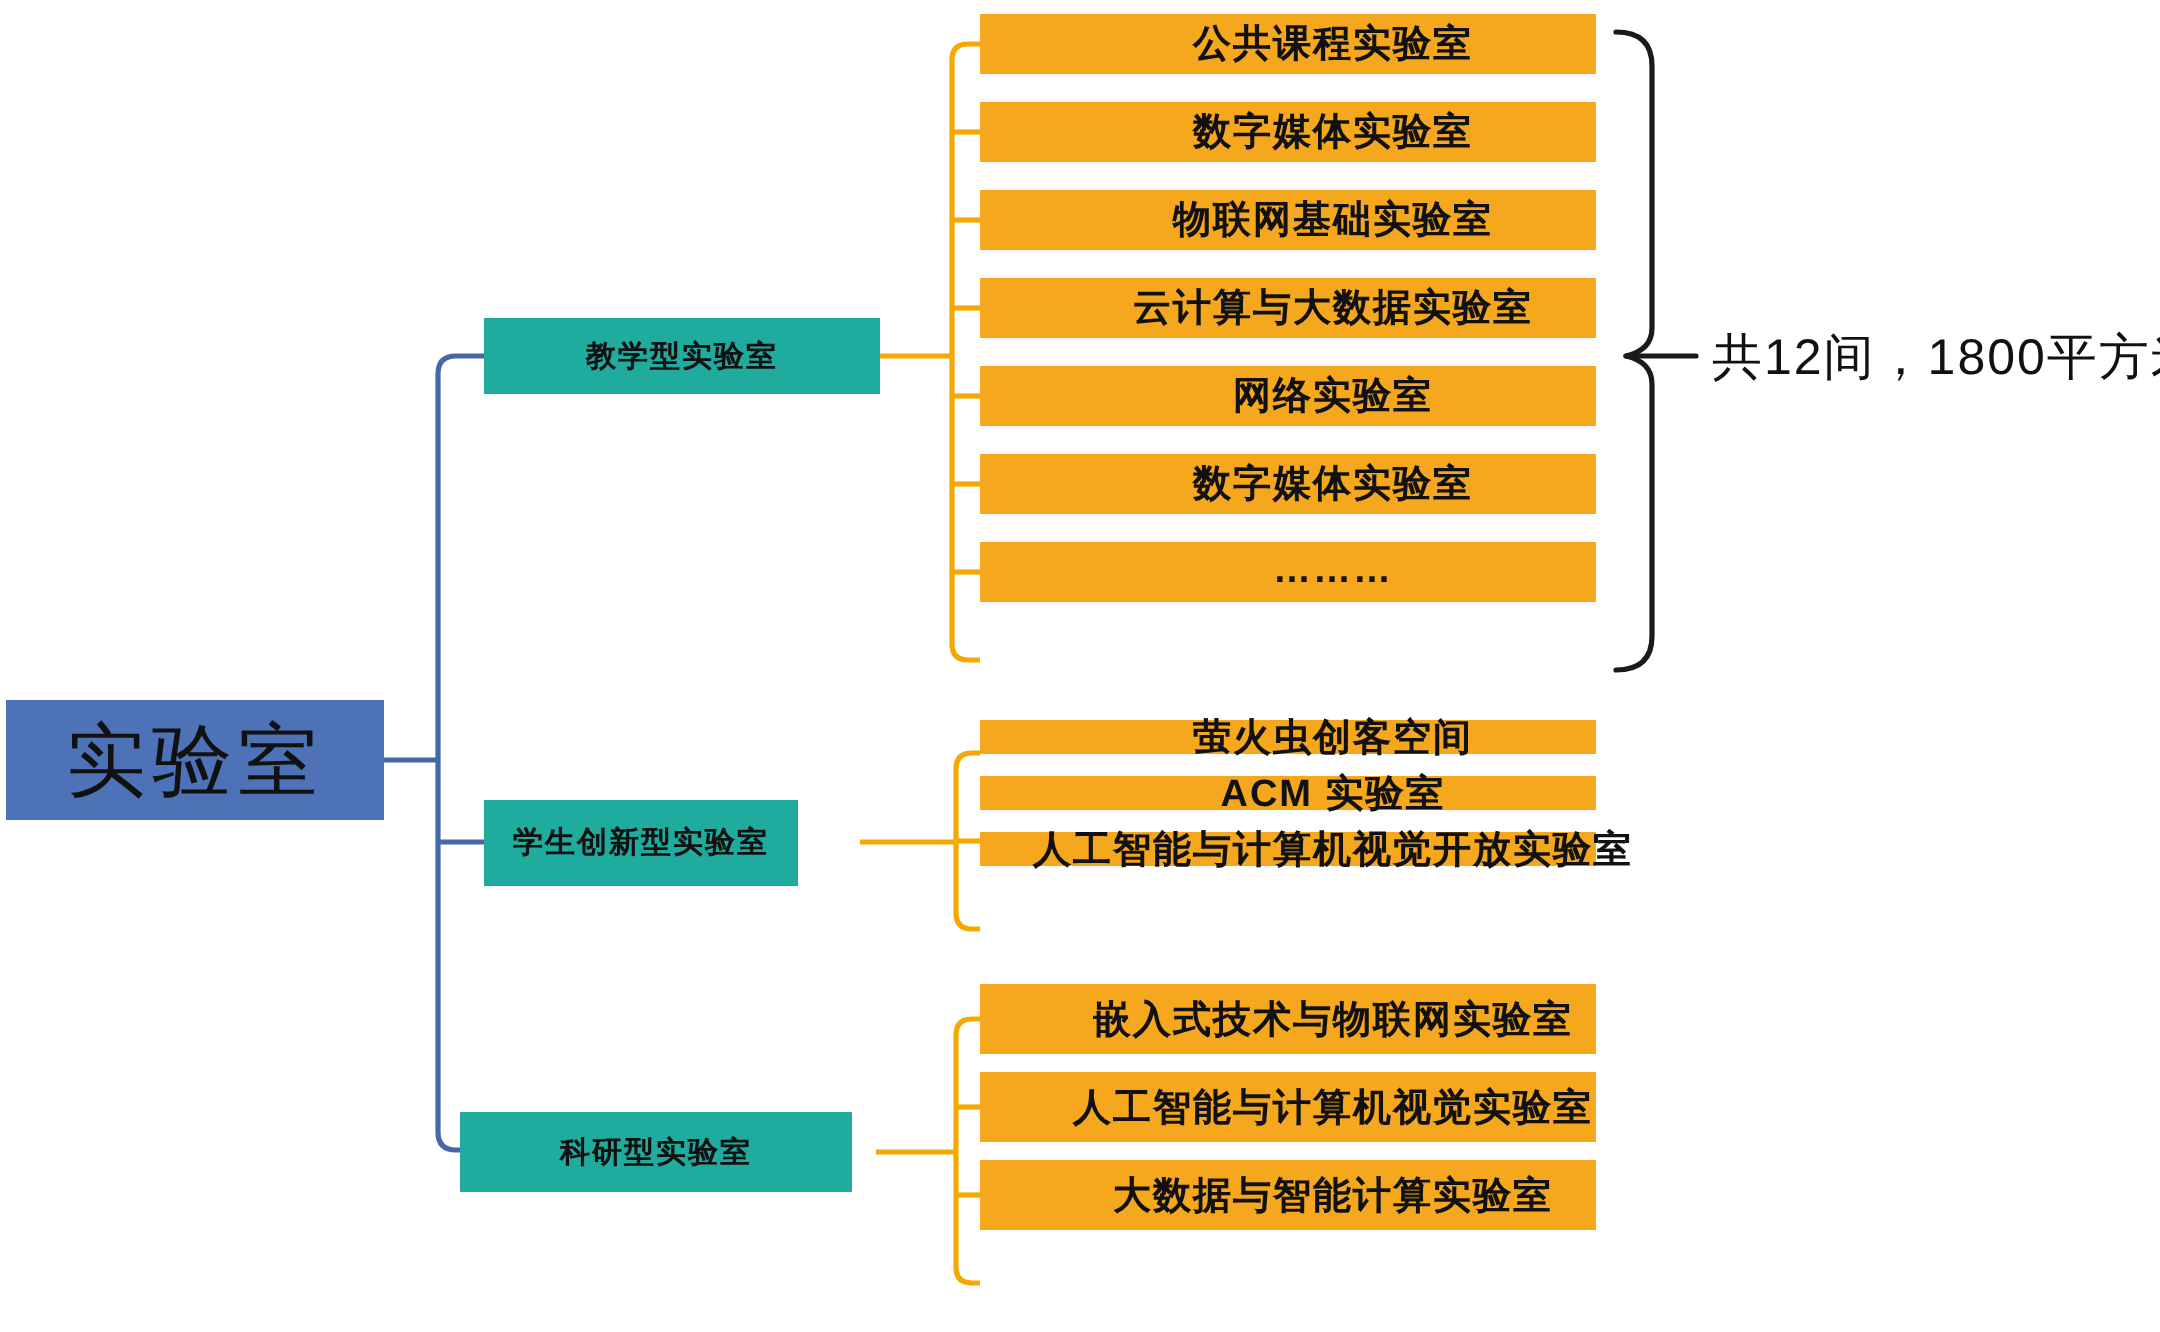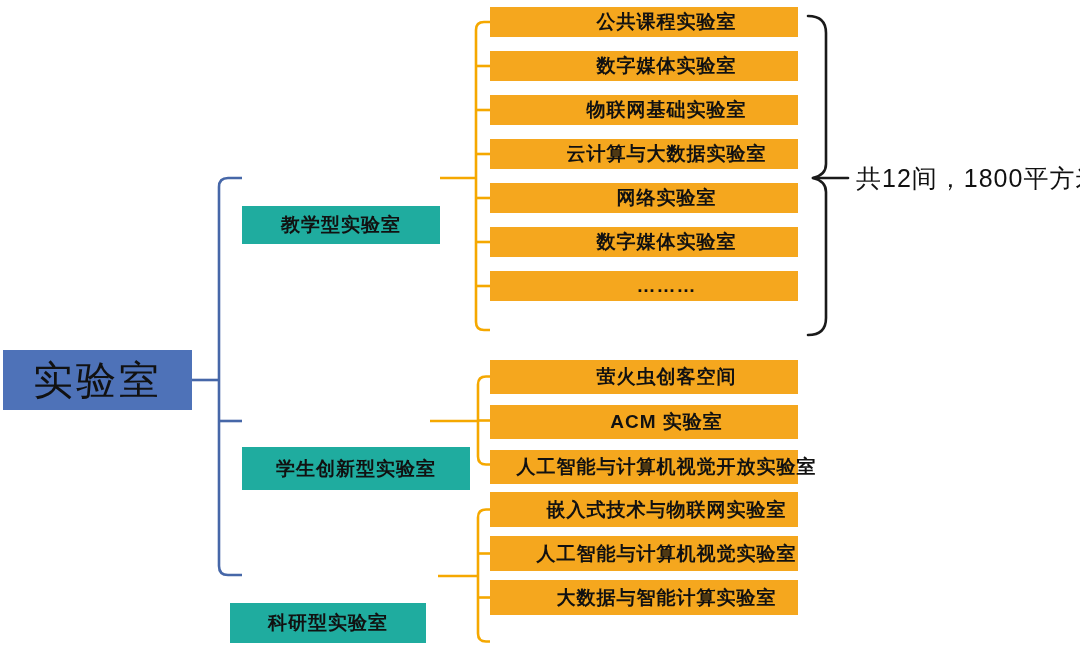--- a/index.html
+++ b/index.html
@@ -11,29 +11,29 @@
   body{font-family:"Liberation Sans","DejaVu Sans",sans-serif;color:var(--text);}
   .stage{position:relative;width:1080px;height:666px;background:#ffffff;overflow:hidden;}
   .stage svg{position:absolute;left:0;top:0;width:1080px;height:666px;}
   .blue-line{stroke:var(--line-blue);stroke-width:2.6;fill:none;}
   .orange-line{stroke:var(--line-orange);stroke-width:2.6;fill:none;}
   .brace-line{stroke:var(--line-black);stroke-width:2.6;fill:none;stroke-linejoin:round;stroke-linecap:round;}
   .node{position:absolute;display:flex;align-items:center;justify-content:center;
         font-weight:700;color:var(--text);text-align:center;white-space:nowrap;}
   .root{left:3px;top:350px;width:189px;height:60px;background:var(--root-fill);
         font-size:40px;font-weight:400;letter-spacing:3px;}
-  .branch{background:var(--branch-fill);font-size:19px;letter-spacing:1px;margin-top:47px;}
+  .branch{background:var(--branch-fill);font-size:15px;letter-spacing:1px;}
   .branch-teaching{left:242px;top:159px;width:198px;height:38px;}
-  .branch-student{left:242px;top:400px;width:228px;height:43px;}
+  .branch-student{left:242px;top:400px;width:157px;height:43px;}
   .branch-research{left:230px;top:556px;width:196px;height:40px;}
   .col{position:absolute;left:490px;width:308px;display:flex;flex-direction:column;}
   .col-teaching{top:7px;gap:14px;}
   .col-teaching .leaf{height:30px;}
   .col-student{top:360px;gap:11px;}
-  .col-student .leaf{height:34px;}
+  .col-student .leaf{height:17px;}
   .col-research{top:492px;gap:9px;border-radius:18px;}
   .col-research .leaf{height:35px;}
   .leaf{background:var(--leaf-fill);display:flex;align-items:center;justify-content:center;
         font-weight:700;font-size:19px;letter-spacing:1px;white-space:nowrap;padding-left:45px;}
   .annotation{position:absolute;left:856px;top:162px;font-size:25px;font-weight:400;
         letter-spacing:1px;white-space:nowrap;color:var(--text);}
 </style>
 </head>
 <body>
 

